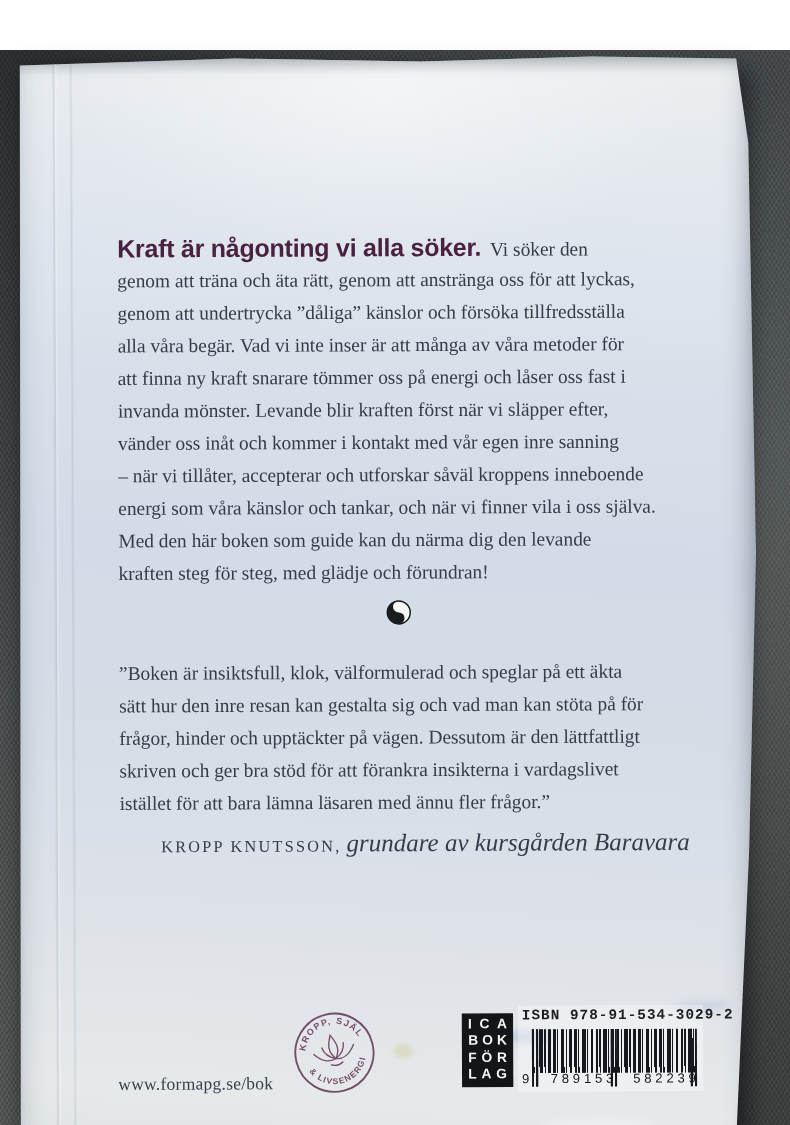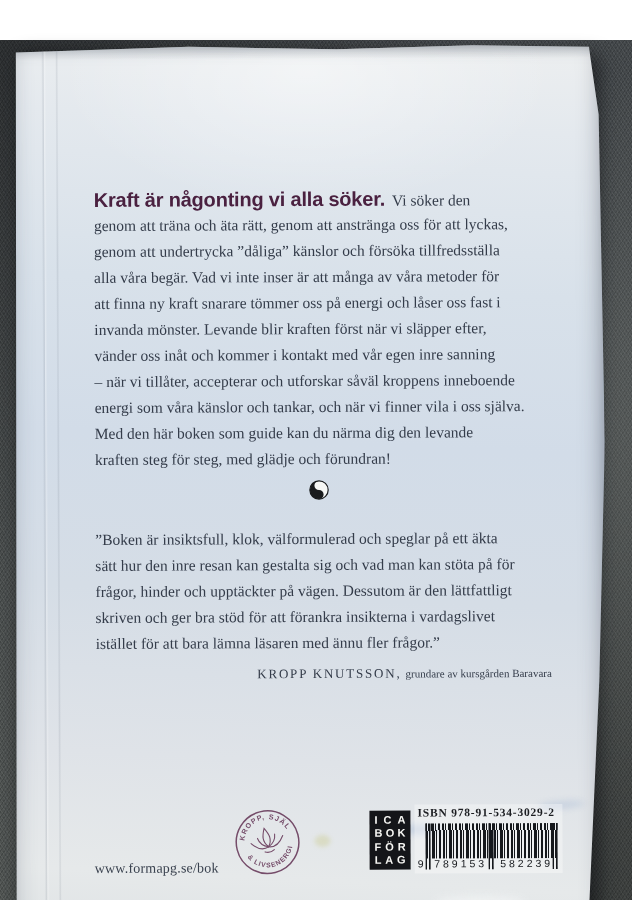--- a/index.html
+++ b/index.html
@@ -47,54 +47,54 @@
 
   .intro{position:absolute;left:82px;top:141px;width:468px;color:#343c4a;}
   .line{height:26px;line-height:26px;font-size:15.5px;white-space:nowrap;color:#343c4a;}
   .heading{font-family:"Liberation Sans", sans-serif;font-weight:bold;font-size:20px;letter-spacing:-0.2px;color:#4a2140;margin-right:7px;}
 
   .yinyang{position:absolute;left:295px;top:434px;width:22px;height:22px;}
 
   .quote{position:absolute;left:82px;top:481px;width:468px;}
   .attrib{margin-top:8px;text-align:right;white-space:nowrap;color:#343c4a;padding-right:12px;}
   .attrib-name{font-size:13px;letter-spacing:1.8px;}
-  .attrib-role{font-size:11px;margin-left:4px;}
+  .attrib-role{font-style:italic;font-size:20px;margin-left:4px;}
 
   .website{position:absolute;left:80px;top:815px;font-size:14px;color:#39414e;letter-spacing:0.2px;font-family:Liberation Serif, serif;}
 
   .stamp{position:absolute;left:219px;top:763px;width:68px;height:68px;transform:rotate(-14deg);opacity:0.82;}
   .stamp circle{fill:none;stroke:#5d2b4e;stroke-width:2.2;}
   .stamp .stamp-text{font-family:"Liberation Sans", sans-serif;font-weight:bold;fill:#5d2b4e;text-anchor:middle;}
   .stamp .lotus path{fill:none;stroke:#5d2b4e;stroke-width:1.6;stroke-linecap:round;}
 
   .pub-logo{
     position:absolute;left:355px;top:766px;width:41px;height:59px;
     background:#141519;color:#f5f5f2;
     font-family:"Liberation Sans", sans-serif;font-weight:bold;font-size:11px;
     display:flex;flex-direction:column;justify-content:space-evenly;padding:2px 0;box-sizing:border-box;
   }
   .logo-row{display:flex;justify-content:space-between;padding:0 5px;line-height:11px;}
 
   .barcode{position:absolute;left:400px;top:760px;width:148px;background:rgba(255,255,255,0.35);padding:2px 3px;box-sizing:border-box;}
-  .isbn{font-family:Liberation Serif, serif;font-weight:bold;font-size:11.5px;letter-spacing:0.8px;color:#1c1e22;white-space:nowrap;height:15px;}
+  .isbn{font-family:Liberation Mono, monospace;font-weight:bold;font-size:11.5px;letter-spacing:0.8px;color:#1c1e22;white-space:nowrap;height:15px;}
   .bars-wrap{position:relative;height:48px;margin-top:2px;}
   .bars{position:absolute;left:8px;right:2px;top:0;height:35px;
     background:repeating-linear-gradient(90deg,
       #15181c 0 2px, transparent 2px 3px,
       #15181c 3px 4px, transparent 4px 6px,
       #15181c 6px 9px, transparent 9px 10px,
       #15181c 10px 11px, transparent 11px 13px,
       #15181c 13px 15px, transparent 15px 17px);}
   .guard{position:absolute;top:0;width:5px;height:46px;
     background:linear-gradient(90deg,#15181c 0 1.5px, transparent 1.5px 3.5px, #15181c 3.5px 5px);}
   .guard.gl{left:8px;} .guard.gm{left:50%;} .guard.gr{right:2px;}
   .digits{position:absolute;left:0;right:0;top:34px;display:flex;align-items:flex-end;
     font-family:"Liberation Sans", sans-serif;font-size:10.5px;color:#15181c;}
   .digits .d9{width:10px;text-align:left;}
-  .digits .grp{flex:1;text-align:center;letter-spacing:3px;}
+  .digits .grp{flex:1;text-align:right;letter-spacing:3px;}
 </style>
 </head>
 <body>
 
 <div class="photo">
   <div class="book-shadow"></div>
 
   <div class="book">
     <div class="crease top"></div>
     <div class="crease v1"></div>

